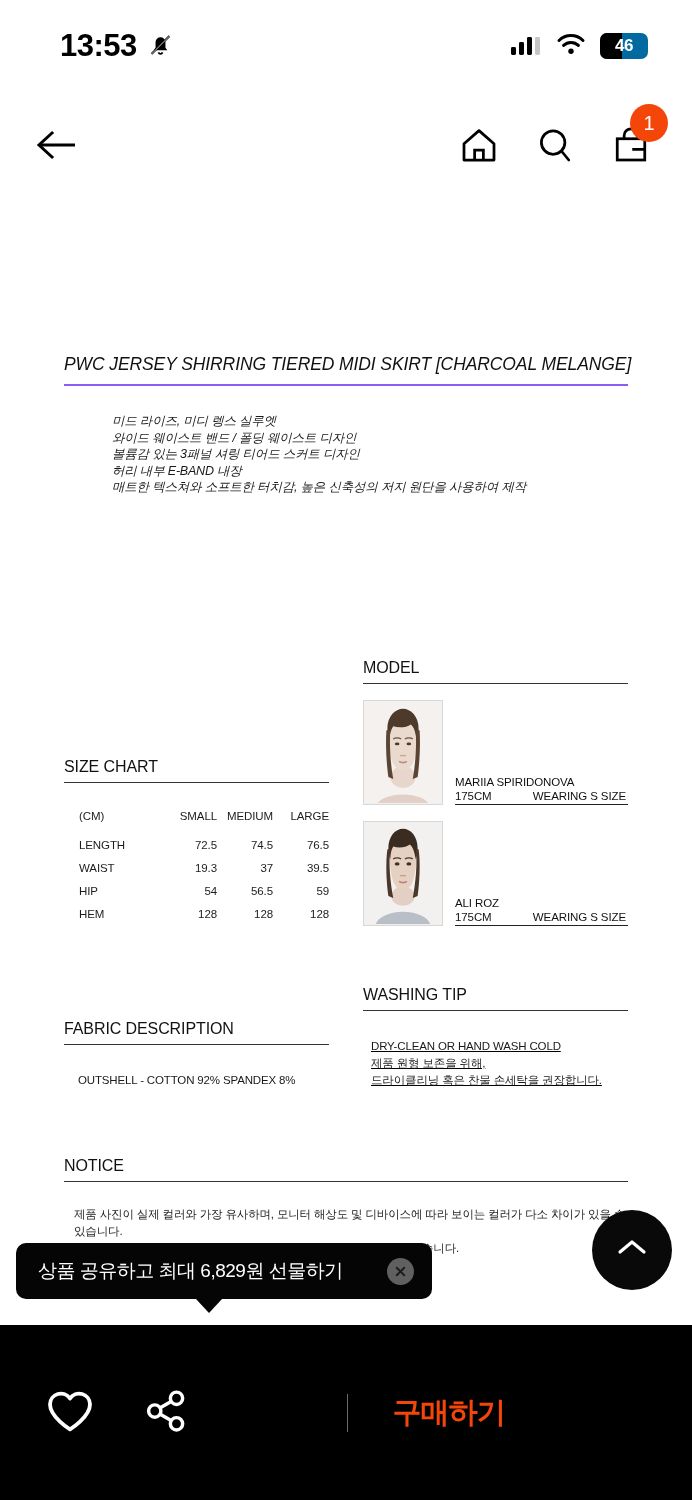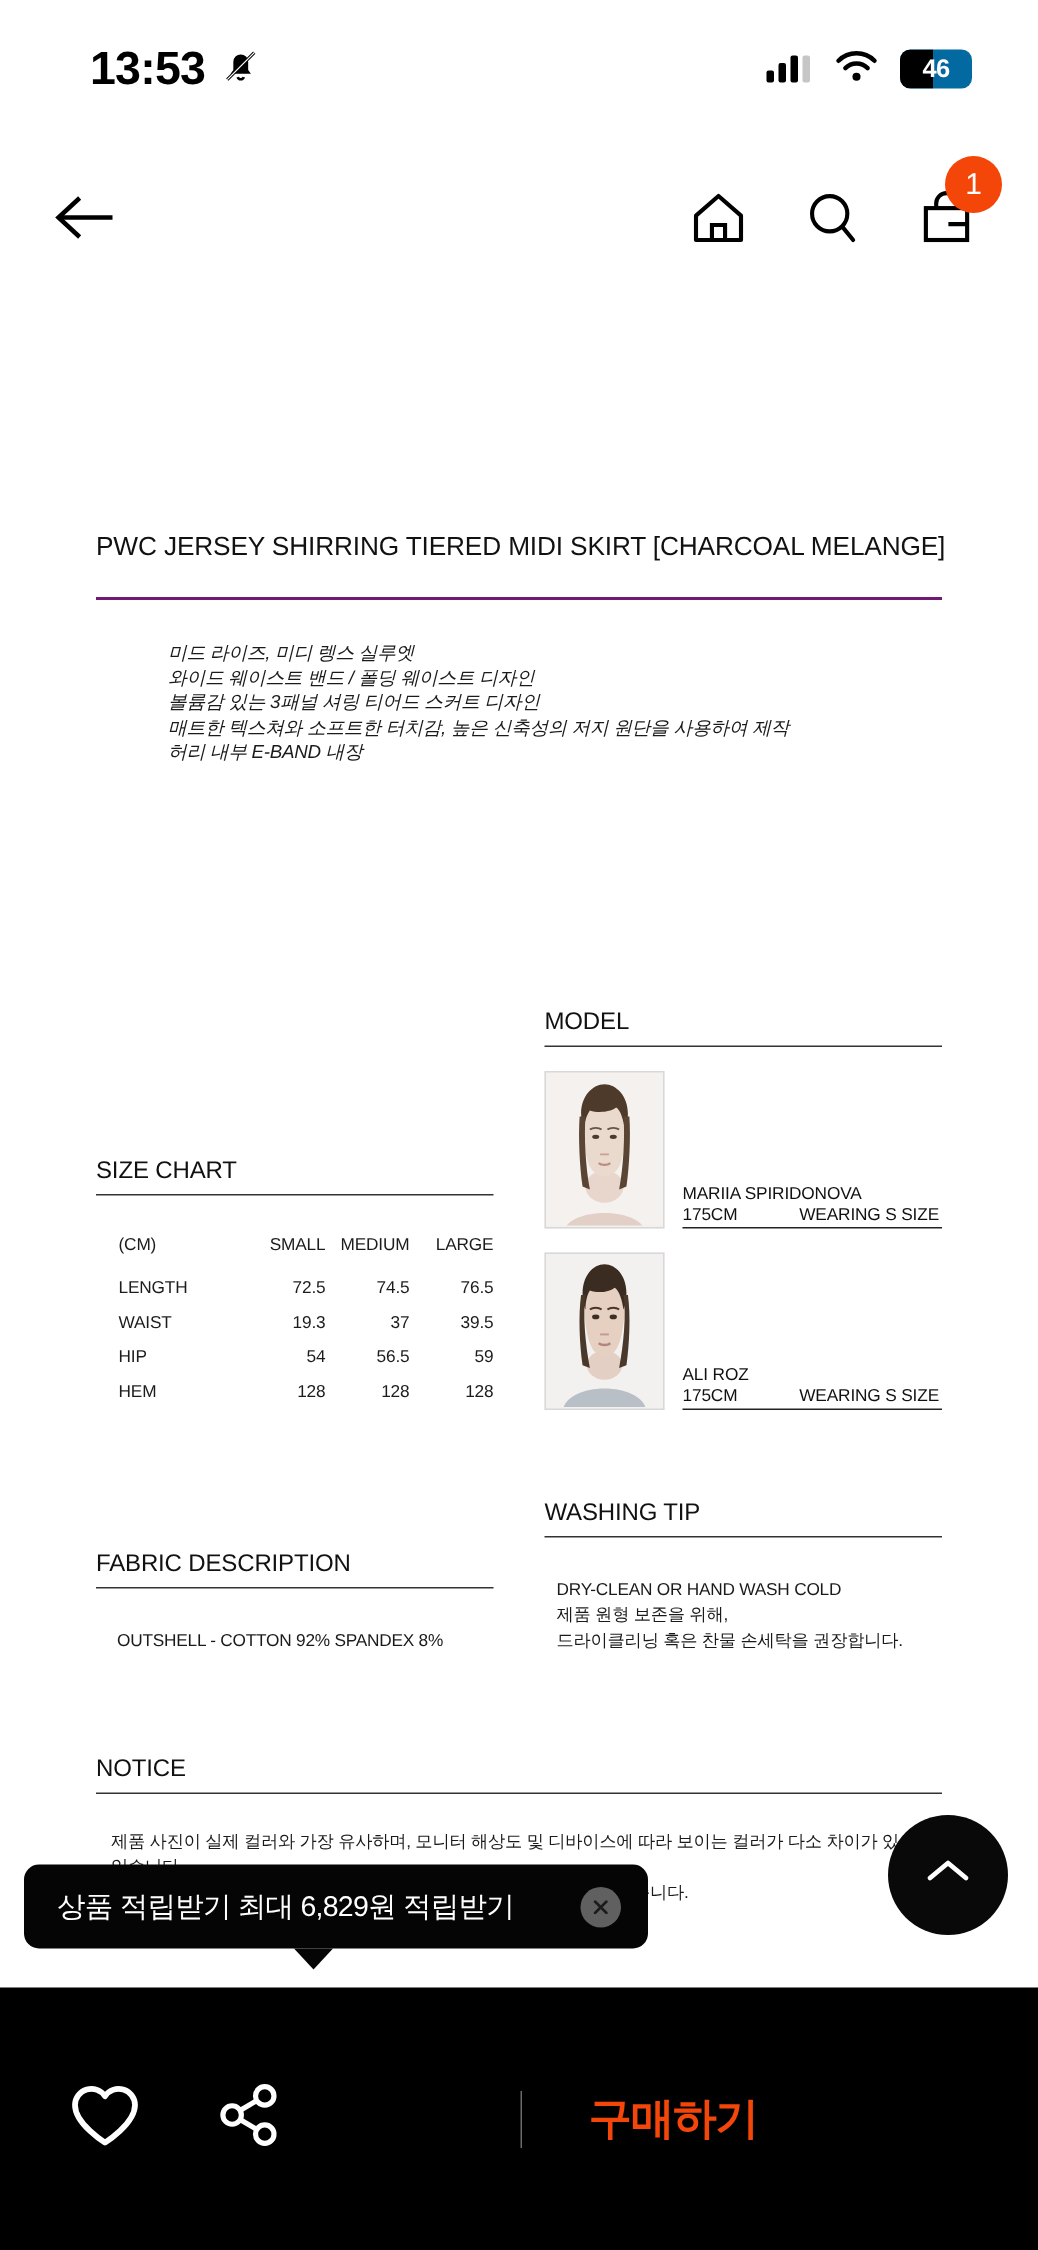--- a/index.html
+++ b/index.html
@@ -109,22 +109,23 @@
   }
 
   
   .content {
     position: absolute;
     top: 202px; left: 0;
     width: 692px;
   }
   .prod-title-wrap {
     margin: 152px 64px 0 64px;
-    border-bottom: 2px solid #701a75;
-    padding-bottom: 23px;
+    border-bottom: 2px solid #8b5cf6;
+    padding-bottom: 9px;
+    font-style: italic;
   }
   .prod-title {
     font-size: 17.5px;
     letter-spacing: -0.1px;
     color: #111;
     white-space: nowrap;
   }
   .desc {
     margin: 27px 72px 0 112px;
     font-style: italic;
@@ -215,21 +216,21 @@
   .model-meta .wearing { margin-right: 2px; }
 
   .row-fabric { margin-top: 60px; }
   .body-text {
     font-size: 11.5px;
     line-height: 17px;
     color: #1a1a1a;
     letter-spacing: -0.15px;
   }
   .fabric-body { margin: 27px 0 0 14px; }
-  .wash-body { margin: 27px 0 0 8px; }
+  .wash-body { margin: 27px 0 0 8px; text-decoration: underline; }
 
   .block { margin: 0 64px; }
   .row-notice { margin-top: 68px; }
   .notice-body { margin: 24px 0 0 10px; }
   .row-attention { margin-top: 68px; }
   .attention-body { margin: 24px 0 0 10px; }
 
   
   .fab {
     position: absolute;
@@ -404,22 +405,22 @@
   <div class="content">
 
     <div class="prod-title-wrap">
       <div class="prod-title">PWC JERSEY SHIRRING TIERED MIDI SKIRT [CHARCOAL MELANGE]</div>
     </div>
 
     <div class="desc">
       <div class="desc-line">미드 라이즈, 미디 렝스 실루엣</div>
       <div class="desc-line">와이드 웨이스트 밴드 / 폴딩 웨이스트 디자인</div>
       <div class="desc-line">볼륨감 있는 3패널 셔링 티어드 스커트 디자인</div>
+      <div class="desc-line">허리 내부 E-BAND 내장</div>
       <div class="desc-line">매트한 텍스쳐와 소프트한 터치감, 높은 신축성의 저지 원단을 사용하여 제작</div>
-      <div class="desc-line">허리 내부 E-BAND 내장</div>
     </div>
 
     <div class="cols row-sizechart">
       <div class="col">
         <div class="sec-head">SIZE CHART</div>
         <table class="size">
           <thead>
             <tr>
               <th>(CM)</th>
               <th>SMALL</th>
@@ -551,21 +552,21 @@
 
   <div class="fab">
     <span>
       <svg width="34" height="24" viewBox="0 0 34 24">
         <polyline points="5,16 17,6 29,16" stroke="#fff" stroke-width="3.2" fill="none" stroke-linecap="round" stroke-linejoin="round"></polyline>
       </svg>
     </span>
   </div>
 
   <div class="toast">
-    <span class="toast-text">상품 적립받기 최대 6,829원 적립받기</span>
+    <span class="toast-text">상품 공유하고 최대 6,829원 선물하기</span>
     <span class="toast-close">
       <svg width="15" height="15" viewBox="0 0 16 16">
         <line x1="4" y1="4" x2="12" y2="12" stroke="#1b1b1b" stroke-width="2" stroke-linecap="round"></line>
         <line x1="12" y1="4" x2="4" y2="12" stroke="#1b1b1b" stroke-width="2" stroke-linecap="round"></line>
       </svg>
     </span>
   </div>
   <div class="toast-arrow"></div>
 
   <div class="bottombar">

